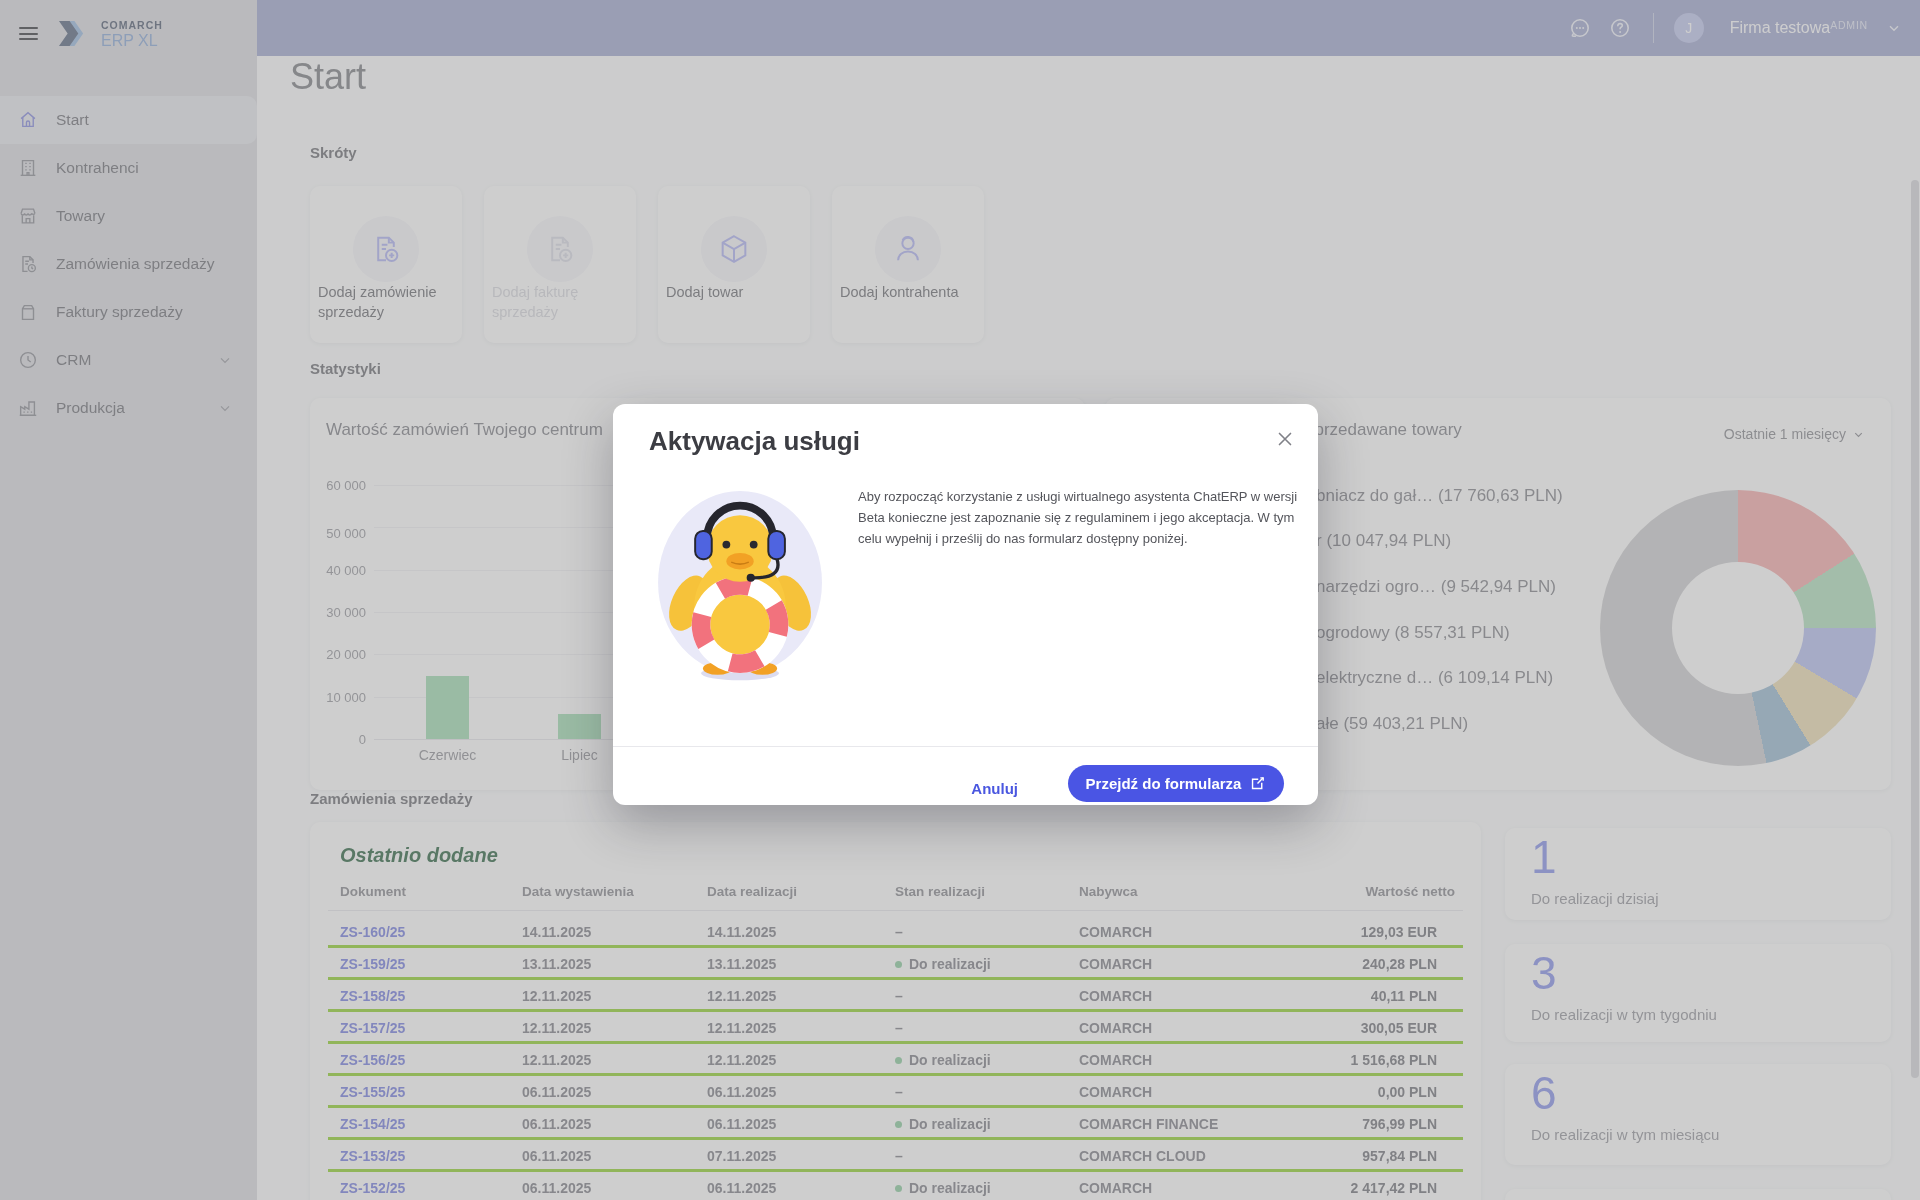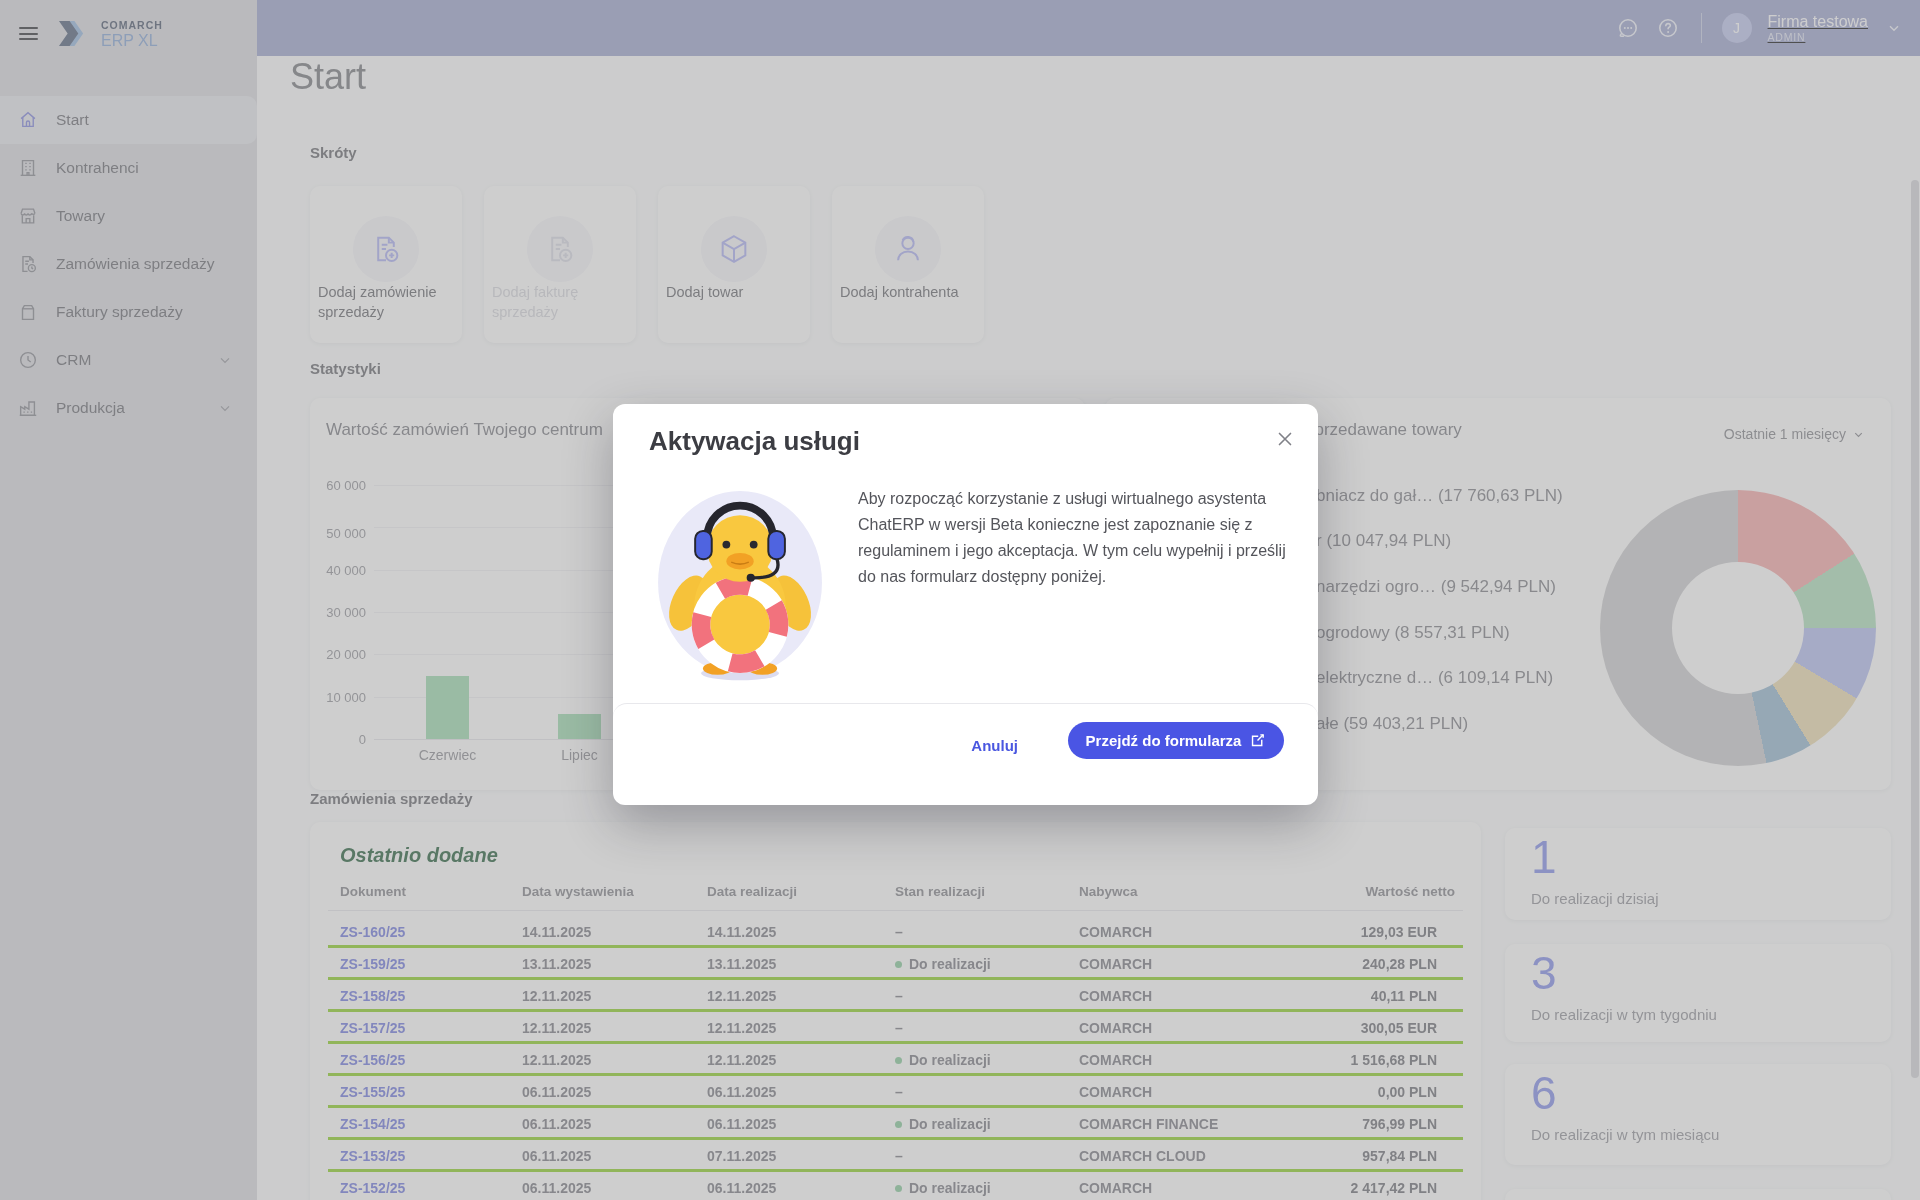--- a/index.html
+++ b/index.html
@@ -6,21 +6,21 @@
   html,body { width:1920px; height:1200px; background:#9b9b9e; }
   body { font-family:"Liberation Sans", sans-serif; }
   #stage { position:relative; width:1920px; height:1200px; overflow:hidden; background:#fafbfc; }
 
   
   .topbar { position:absolute; left:257px; top:0; right:0; height:56px; background:#969eca; z-index:3; }
   .topbar-right { position:absolute; right:18px; top:0; height:56px; display:flex; align-items:center; gap:14px; }
   .tb-icon { width:26px; height:26px; color:#eef0fa; display:flex; align-items:center; justify-content:center; cursor:pointer; }
   .tb-sep { width:1px; height:30px; background:rgba(255,255,255,.45); margin:0 6px; }
   .avatar { width:30px; height:30px; border-radius:50%; background:#b9c0ea; color:#fff; font-size:14px; display:flex; align-items:center; justify-content:center; }
-  .user-block { display:flex; flex-direction:column; line-height:1.15; margin-left:2px;text-decoration:underline; }
+  .user-block { display:flex; flex-direction:row; line-height:1.15; margin-left:12px; }
   .user-name { color:#fdfdff; font-size:16px; }
   .user-role { color:#dfe2f2; font-size:10.5px; letter-spacing:.8px; }
   .tb-chevron { color:#f0f1fa; margin-left:4px; }
 
   
   .sidebar { position:absolute; left:0; top:0; width:257px; height:1200px; background:#d6d7dd; z-index:4; }
   .logo-row { position:relative; height:56px; }
   .hamburger { position:absolute; left:19px; top:27px; width:19px; height:13px; cursor:pointer; }
   .hamburger span { display:block; height:2px; background:#23242a; margin-bottom:3.5px; border-radius:1px; }
   .logo-mark { position:absolute; left:56px; top:19px; }
@@ -78,23 +78,23 @@
 
   .scroll-thumb { position:absolute; right:1px; width:8px; border-radius:4px; background:#d2d3d9; }
 
   
   .backdrop { position:absolute; inset:0; background:rgba(158,158,158,.5); z-index:10; }
   .modal { position:absolute; left:613px; top:404px; width:705px; height:401px; background:#fff; border-radius:12px;
            box-shadow:0 18px 50px rgba(25,28,40,.30); z-index:11; }
   .modal-title { position:absolute; left:36px; top:22px; font-size:26px; font-weight:bold; color:#3c3d43; }
   .modal-close { position:absolute; right:22px; top:24px; width:22px; height:22px; color:#808188; cursor:pointer; }
   .modal-duck { position:absolute; left:40px; top:84px; }
-  .modal-body { position:absolute; left:245px; top:82px; width:442px; font-size:16px; line-height:1.62; color:#54555b; }
+  .modal-body { position:absolute; left:245px; top:82px; width:442px; font-size:13px; line-height:1.62; color:#54555b; }
   .modal-body .para-bold { margin-top:20px; font-weight:bold; color:#3e3f45; }
-  .modal-footer { position:absolute; left:0; right:0; bottom:0; height:102px; border-top:1px solid #e8e8ec;border-radius:14px; }
+  .modal-footer { position:absolute; left:0; right:0; bottom:0; height:59px; border-top:1px solid #e8e8ec; }
   .btn-cancel { position:absolute; right:292px; top:27px; font-size:15px; font-weight:bold; color:#4a57e0; cursor:pointer; padding:6px 8px; }
   .btn-primary { position:absolute; right:34px; top:18px; width:216px; height:37px; border:none; border-radius:19px; background:#4a55e4;
                  color:#fff; font-size:15px; font-weight:bold; font-family:inherit; display:flex; align-items:center; justify-content:center; gap:8px; cursor:pointer; }
   svg { display:block; }
 </style>
 </head>
 <body>
 
 <div id="stage">
 

